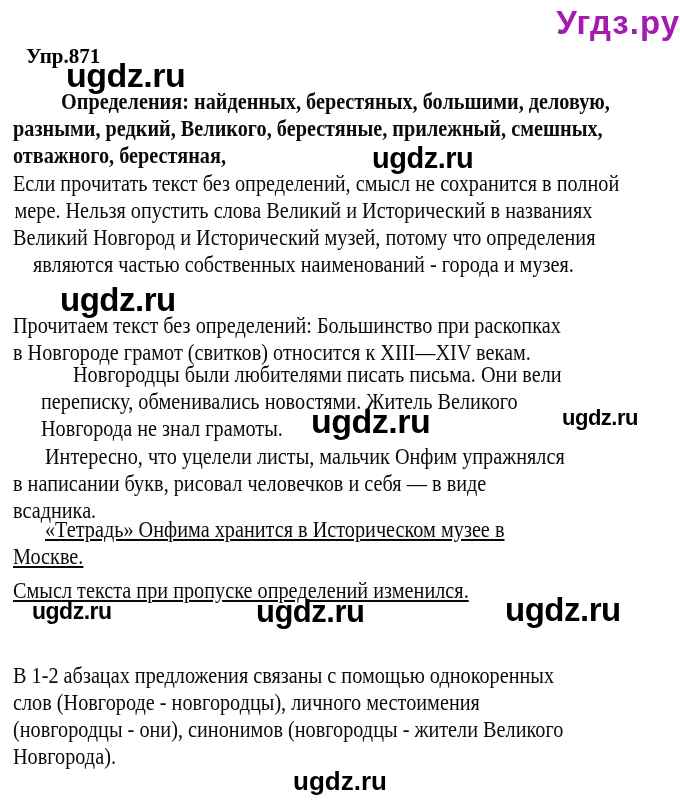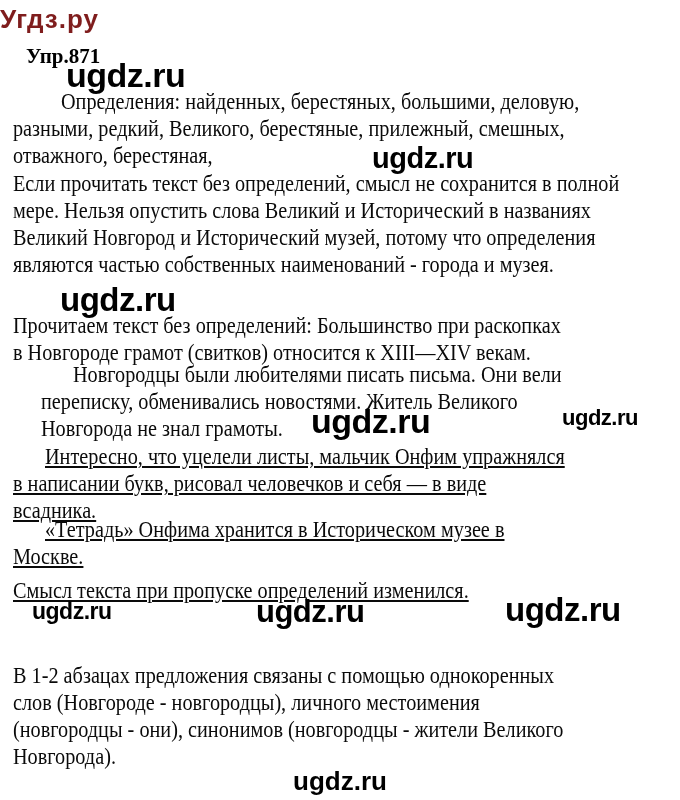--- a/index.html
+++ b/index.html
@@ -8,27 +8,27 @@
     width: 680px;
     height: 800px;
     background: #ffffff;
     overflow: hidden;
     font-family: "Liberation Serif", serif;
     color: #0a0a0a;
   }
   .site-title {
     position: absolute;
     top: 6px; left: 0; right: 0;
-    text-align: left;
+    text-align: right;
     font-family: "Liberation Sans", sans-serif;
     font-weight: bold;
-    font-size: 26px;
+    font-size: 33px;
     letter-spacing: 1px;
     line-height: 1;
-    color: #7f1d1d;
+    color: #a21caf;
   }
   .exercise-number {
     position: absolute;
     top: 45px; left: 26px;
     font-family: "Liberation Serif", serif;
     font-weight: bold;
     font-size: 21px;
     line-height: 1.1;
     color: #000;
   }
@@ -65,41 +65,41 @@
     color: #000;
   }
 </style>
 </head>
 <body>
 
 <div class="page">
   <div class="site-title">Угдз.ру</div>
   <div class="exercise-number">Упр.871</div>
   <div id="paragraph-layer">
-      <div class="paragraph" style="top: 88px;">
+      <div class="paragraph" style="top: 88px; font-weight: bold;">
         <div class="line" style="margin-left: 48px;">Определения: найденных, берестяных, большими, деловую,</div>
         <div class="line">разными, редкий, Великого, берестяные, прилежный, смешных,</div>
         <div class="line">отважного, берестяная,</div>
       </div>
-      <div class="paragraph" style="top: 170px;">
+      <div class="paragraph" style="top: 170px; text-align: center;">
         <div class="line">Если прочитать текст без определений, смысл не сохранится в полной</div>
         <div class="line">мере. Нельзя опустить слова Великий и Исторический в названиях</div>
         <div class="line">Великий Новгород и Исторический музей, потому что определения</div>
         <div class="line">являются частью собственных наименований - города и музея.</div>
       </div>
       <div class="paragraph" style="top: 312px;">
         <div class="line">Прочитаем текст без определений: Большинство при раскопках</div>
         <div class="line">в Новгороде грамот (свитков) относится к XIII—XIV векам.</div>
       </div>
       <div class="paragraph" style="top: 361px; margin-left: 28px;">
         <div class="line" style="margin-left: 32px;">Новгородцы были любителями писать письма. Они вели</div>
         <div class="line">переписку, обменивались новостями. Житель Великого</div>
         <div class="line">Новгорода не знал грамоты.</div>
       </div>
-      <div class="paragraph" style="top: 443px; text-decoration: underline;">
+      <div class="paragraph" style="top: 443px;">
         <div class="line" style="margin-left: 32px;">Интересно, что уцелели листы, мальчик Онфим упражнялся</div>
         <div class="line">в написании букв, рисовал человечков и себя — в виде</div>
         <div class="line">всадника.</div>
       </div>
       <div class="paragraph" style="top: 516px; text-decoration: underline;">
         <div class="line" style="margin-left: 32px;">«Тетрадь» Онфима хранится в Историческом музее в</div>
         <div class="line">Москве.</div>
       </div>
       <div class="paragraph" style="top: 577px; text-decoration: underline;">
         <div class="line">Смысл текста при пропуске определений изменился.</div>

